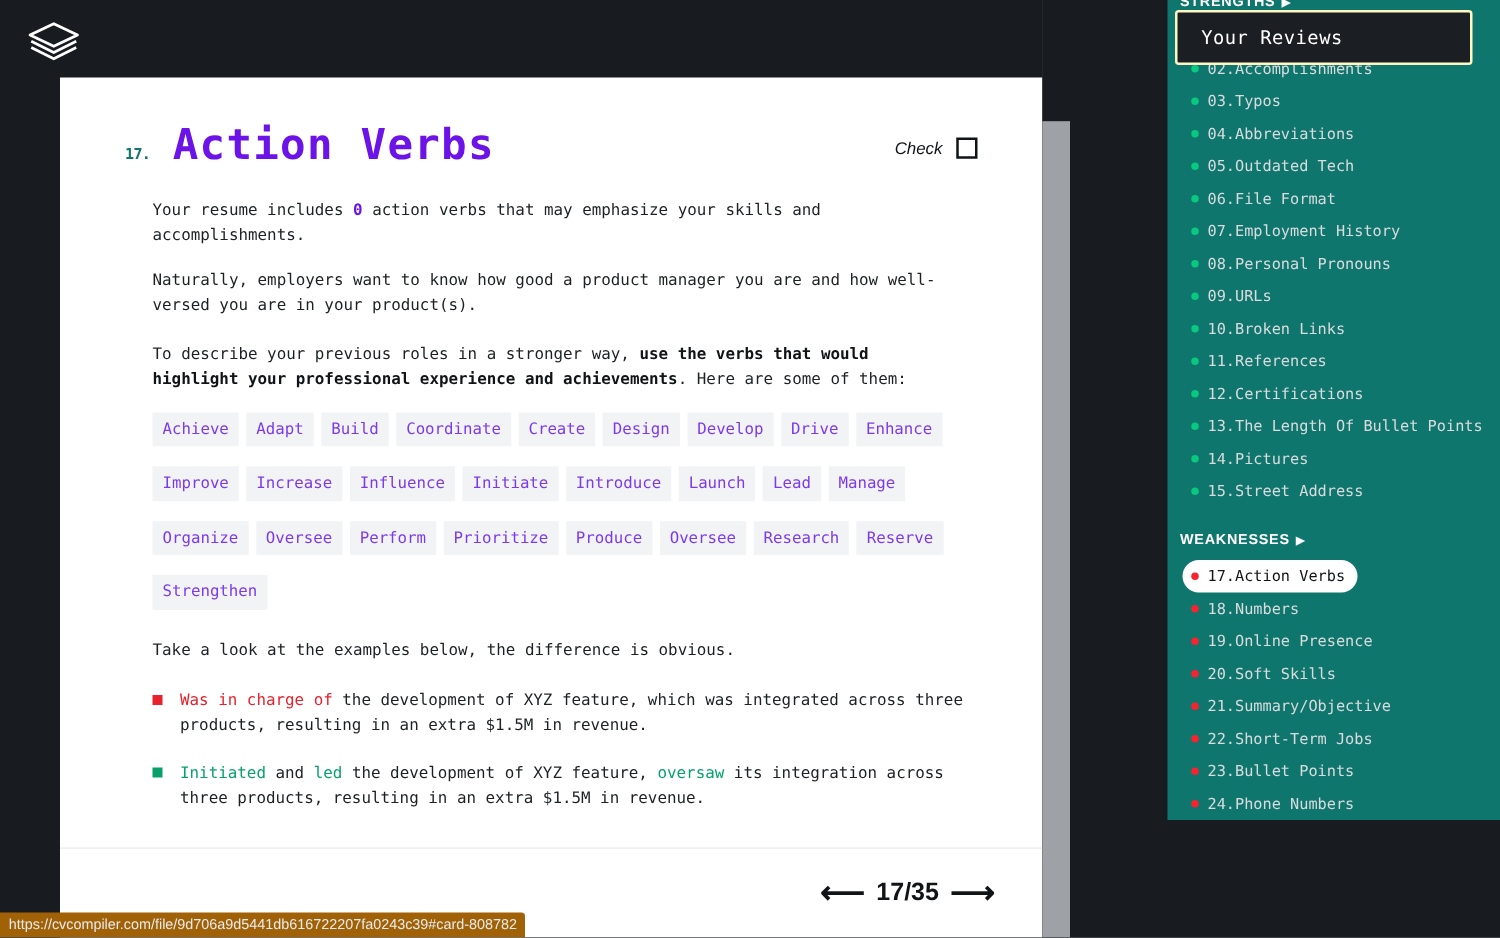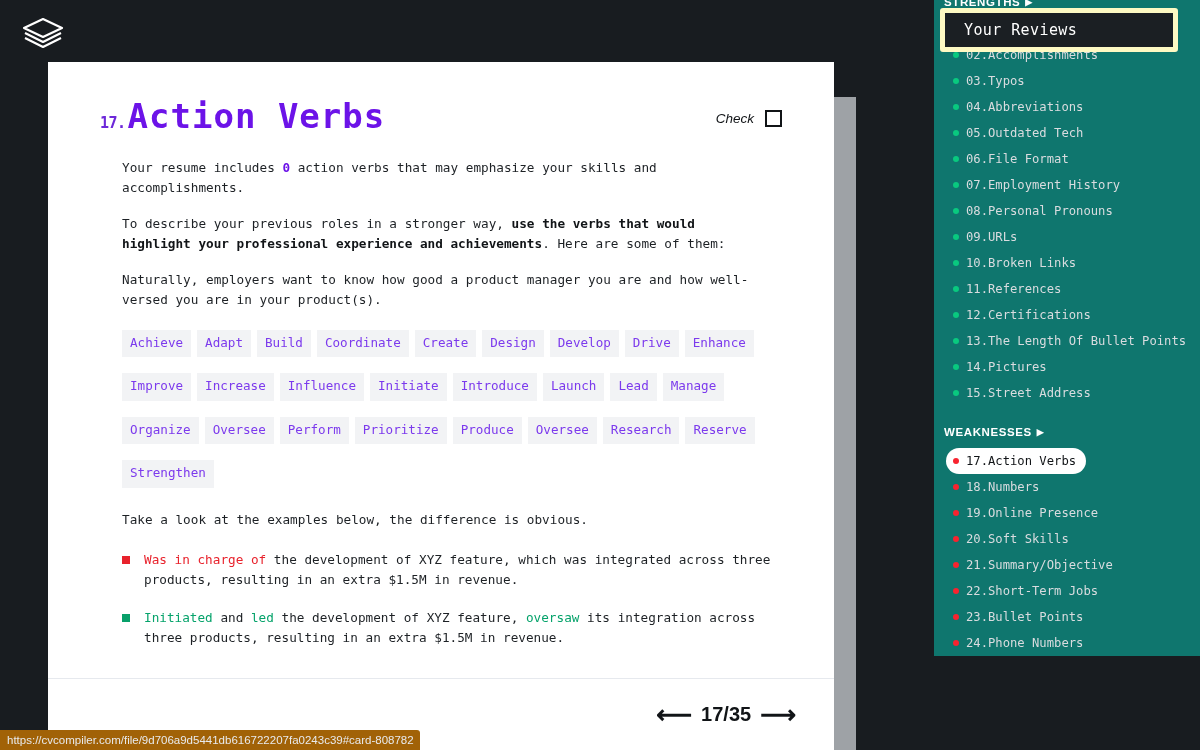--- a/index.html
+++ b/index.html
@@ -39,25 +39,25 @@
 
   
   .title-row {
     display: flex;
     align-items: center;
     justify-content: space-between;
     margin-bottom: 22px;
   }
   .title-left { display: flex; align-items: baseline; }
   .title-num {
-    font-size: 15px;
-    color: #6d28d9;
+    font-size: 12px;
+    color: #0f766e;
     font-weight: 700;
     letter-spacing: -0.5px;
-    margin-right: 2px;
+    margin-right: 18px;
   }
   .title-main {
     font-size: 34px;
     font-weight: 700;
     color: #6c13e8;
     letter-spacing: 1px;
   }
   .check-wrap {
     display: flex;
     align-items: center;
@@ -233,21 +233,21 @@
     display: inline-block;
     border-bottom: 1.5px solid #d9dcdf;
     padding-bottom: 1px;
   }
 
   
   .reviews-pop {
     position: absolute;
     left: 940px; top: 8px;
     width: 238px; height: 44px;
-    border: 5px solid #fef9c3;
+    border: 2px solid #fef9c3;
     border-radius: 3px;
     background: #1b1f23;
     display: flex;
     align-items: center;
     padding-left: 19px;
     color: #ffffff;
     font-size: 15px;
     letter-spacing: 0.4px;
   }
 
@@ -292,25 +292,25 @@
         <div class="check-wrap">
           <span class="check-label">Check</span>
           <span class="check-box"></span>
         </div>
       </div>
 
       <p class="para tight">
         <span>Your resume includes </span><span class="hl-purple">0</span><span> action verbs that may emphasize your skills and accomplishments.</span>
       </p>
 
+      <p class="para">Naturally, employers want to know how good a product manager you are and how well-versed you are in your product(s).</p>
+
       <p class="para tight">
         <span>To describe your previous roles in a stronger way, </span><span class="bold">use the verbs that would highlight your professional experience and achievements</span><span>. Here are some of them:</span>
       </p>
-
-      <p class="para">Naturally, employers want to know how good a product manager you are and how well-versed you are in your product(s).</p>
 
       <div class="verbs">
           <span class="verb">Achieve</span>
           <span class="verb">Adapt</span>
           <span class="verb">Build</span>
           <span class="verb">Coordinate</span>
           <span class="verb">Create</span>
           <span class="verb">Design</span>
           <span class="verb">Develop</span>
           <span class="verb">Drive</span>

